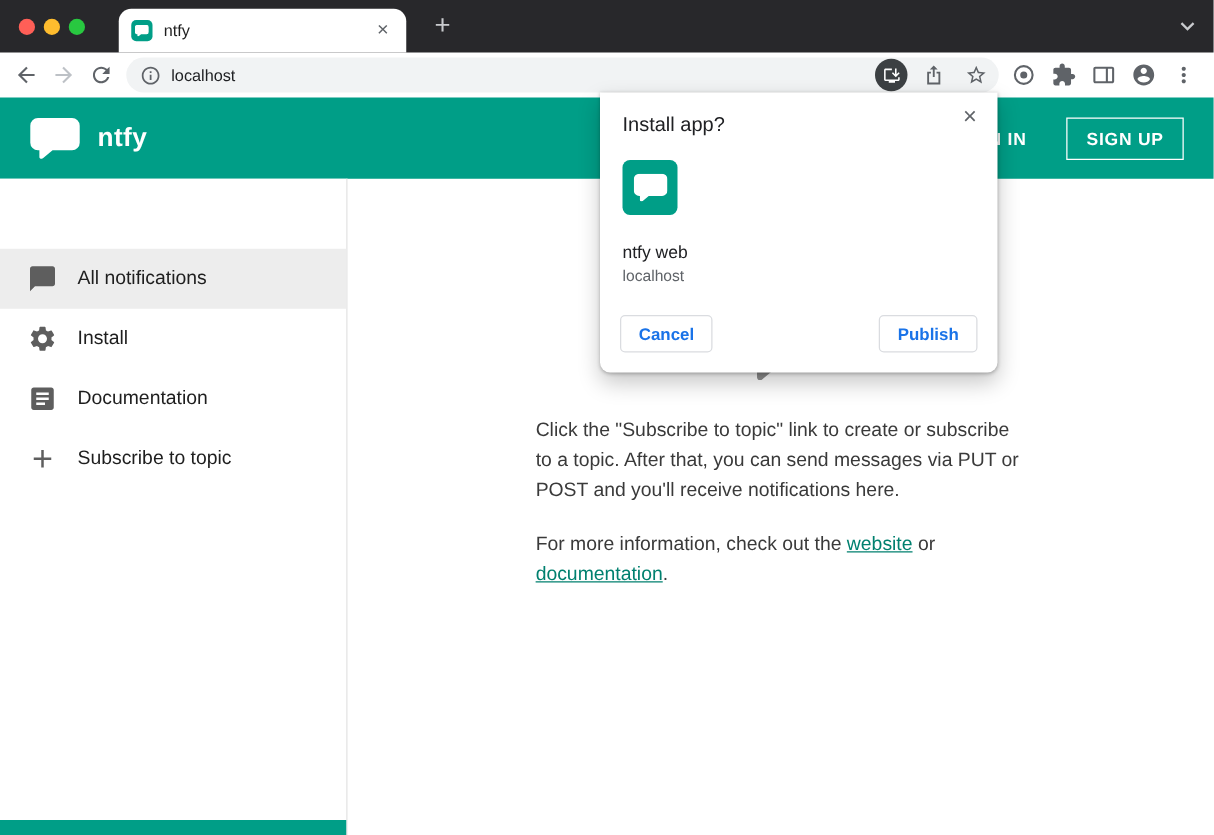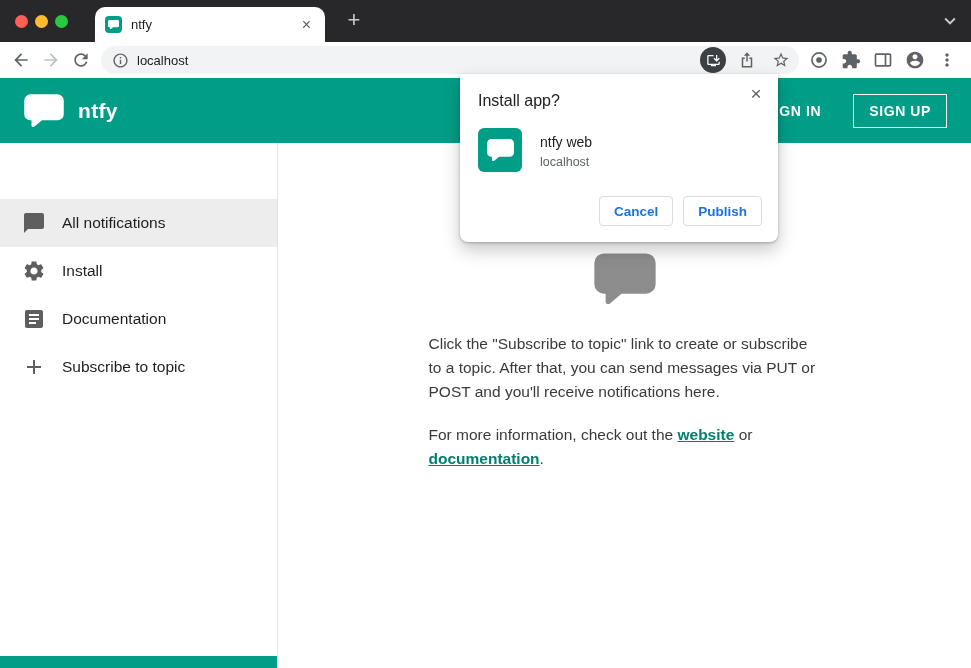--- a/index.html
+++ b/index.html
@@ -79,35 +79,35 @@
   .side-icon svg{width:24px;height:24px;}
   .side-label{font-size:15.5px;color:#1e1e1e;}
   .sidebar-strip{position:absolute;left:0;right:0;bottom:0;height:12px;background:var(--brand);}
 
   .main{flex:1;padding-top:110px;text-align:center;}
   .big-logo{color:#8d8d8d;display:inline-block;}
   .empty-title{font-size:24.5px;font-weight:400;color:#474747;max-width:430px;
                margin:16px auto 0;line-height:1.32;}
   .paras{width:392px;margin:24px auto 0;text-align:left;}
   .para{font-size:15.5px;color:#3a3a3a;line-height:1.56;margin:0 0 18px;}
-  a.link{color:var(--link);text-decoration:underline;cursor:pointer;font-weight:bold;}
-
-  
-  .install-dialog{position:absolute;left:460px;top:74px;width:318px;background:#fff;
+  a.link{color:var(--link);text-decoration:underline;cursor:pointer;}
+
+  
+  .install-dialog{position:absolute;left:480px;top:74px;width:318px;background:#fff;
                   border-radius:0 0 8px 8px;z-index:50;padding:16px;
                   box-shadow:0 1px 3px rgba(0,0,0,.25),0 8px 18px rgba(0,0,0,.22);}
   .dlg-title{font-size:16px;color:#202124;margin:2px 0 0 2px;text-align:left;}
   .dlg-close{position:absolute;top:8px;right:10px;font-size:19px;color:#5f6368;
              width:24px;height:24px;display:flex;align-items:center;justify-content:center;}
-  .dlg-row{display:flex;margin:18px 0 0 2px;gap:18px;align-items:center;}
+  .dlg-row{display:flex;margin:18px 0 0 2px;gap:18px;align-items:flex-start;flex-direction:column;}
   .dlg-appicon{width:44px;height:44px;border-radius:6px;background:var(--brand);color:#fff;
                display:flex;align-items:center;justify-content:center;flex:none;}
   .dlg-appname{font-size:14px;color:#202124;margin-top:3px;text-align:left;}
   .dlg-origin{font-size:12.5px;color:#5f6368;margin-top:5px;text-align:left;}
-  .dlg-actions{display:flex;justify-content:flex-end;gap:10px;margin-top:24px;}
+  .dlg-actions{display:flex;justify-content:space-between;gap:10px;margin-top:24px;}
   .dlg-btn{min-width:68px;height:30px;border:1px solid #dadce0;border-radius:4px;background:#fff;
            color:var(--dialog_action_blue);font-size:13.5px;font-weight:700;
            display:flex;align-items:center;justify-content:center;padding:0 14px;}
 </style>
 </head>
 <body>
 
 <div class="window">
 
   <div class="tabstrip">

